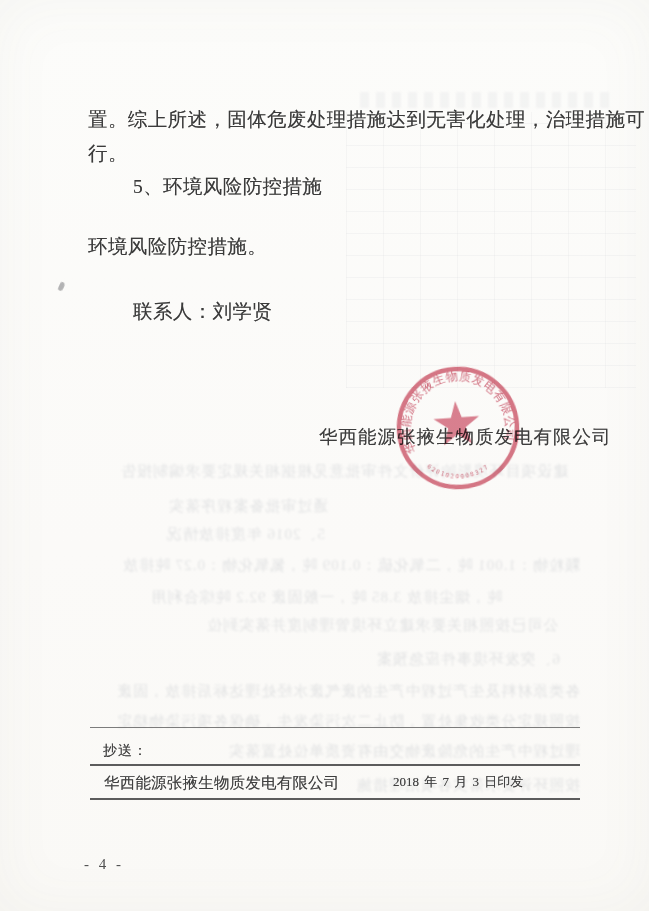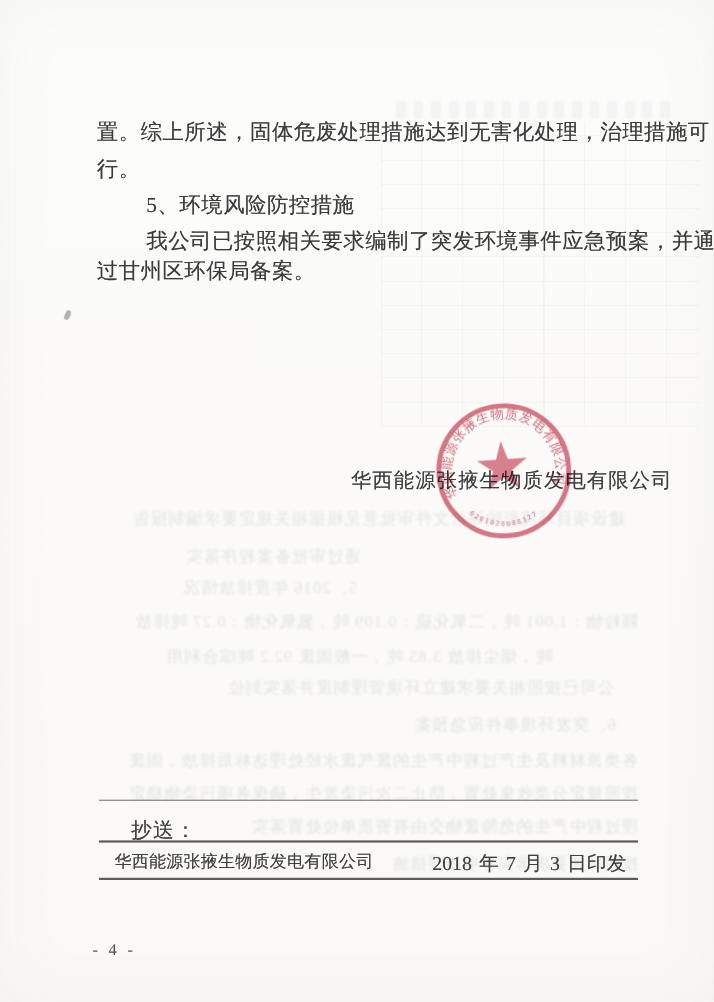--- a/index.html
+++ b/index.html
@@ -49,32 +49,32 @@
     transform:rotate(-4deg);
     filter:blur(.3px);
   }
 
   
   .rule{position:absolute;left:90px;width:490px;background:#5c5c5c;}
   .rule1{top:727px;height:1px;opacity:.8}
   .rule2{top:764px;height:1.5px}
   .rule3{top:798px;height:1.5px}
   .copy-label{
-    position:absolute;top:742px;left:119px;
-    font-size:19px;letter-spacing:1px;color:#3f3f3f;
+    position:absolute;top:742px;left:103px;
+    font-size:14px;letter-spacing:1px;color:#3f3f3f;
     text-shadow:0 0 .5px rgba(60,60,60,.5);
   }
   .issuer{
     position:absolute;top:773px;left:104px;
     font-size:15.5px;letter-spacing:.2px;color:#3f3f3f;white-space:nowrap;
     text-shadow:0 0 .5px rgba(60,60,60,.5);
   }
   .print-date{
     position:absolute;top:773px;left:393px;
-    font-size:18px;color:#3f3f3f;white-space:nowrap;word-spacing:2px;
+    font-size:13px;color:#3f3f3f;white-space:nowrap;word-spacing:2px;
     text-shadow:0 0 .5px rgba(60,60,60,.5);
   }
   .page-num{
     position:absolute;top:856px;left:84px;
     font-size:15px;letter-spacing:3px;color:#4f4f4f;
   }
 
   
   .ghost{
     position:absolute;
@@ -126,22 +126,22 @@
   <div class="ghost" style="top:616px;left:148px;width:410px">公司已按照相关要求建立环境管理制度并落实到位</div>
   <div class="ghost" style="top:650px;left:200px;width:360px">6、突发环境事件应急预案</div>
   <div class="ghost" style="top:682px;left:80px;width:500px">各类原材料及生产过程中产生的废气废水经处理达标后排放，固废</div>
   <div class="ghost" style="top:712px;left:80px;width:500px">按照规定分类收集处置，防止二次污染发生，确保各项污染物稳定</div>
   <div class="ghost" style="top:742px;left:150px;width:430px">理过程中产生的危险废物交由有资质单位处置落实</div>
   <div class="ghost" style="top:776px;left:350px;width:230px">按照环评要求落实各项治理措施</div>
 
   <div class="bline bl0">置。综上所述，固体危废处理措施达到无害化处理，治理措施可</div>
   <div class="bline bl1">行。</div>
   <div class="bline bl2">5、环境风险防控措施</div>
-  <div class="bline bl3">我公司已按照相关要求编制了突发环境事件应急预案，并通</div>
-  <div class="bline bl4">过甘州区环保局备案。</div>
+  <div class="bline bl4">环境风险防控措施。</div>
+  <div class="bline bl6">联系人：刘学贤</div>
 
   <div class="sig-company">华西能源张掖生物质发电有限公司</div>
 
   <div class="seal">
     <svg viewBox="-70 -70 140 140" width="140" height="140" xmlns="http://www.w3.org/2000/svg">
       <circle r="59" fill="none" stroke="#cb4d63" stroke-width="4.5" opacity=".85"></circle>
       <polygon points="0,-24 5.4,-7.4 22.8,-7.4 8.7,2.8 14.1,19.4 0,9.2 -14.1,19.4 -8.7,2.8 -22.8,-7.4 -5.4,-7.4" transform="translate(-1,-3)" fill="#d05a70" opacity=".85"></polygon>
       <path id="sealArcTop" d="M -43.5 20.5 A 48 48 0 1 1 43.5 20.5" fill="none"></path>
       <text font-size="12" fill="#c94c62" opacity=".9" letter-spacing="0.5" font-family="Liberation Serif, DejaVu Serif, serif">
         <textPath href="#sealArcTop">华西能源张掖生物质发电有限公司</textPath>

